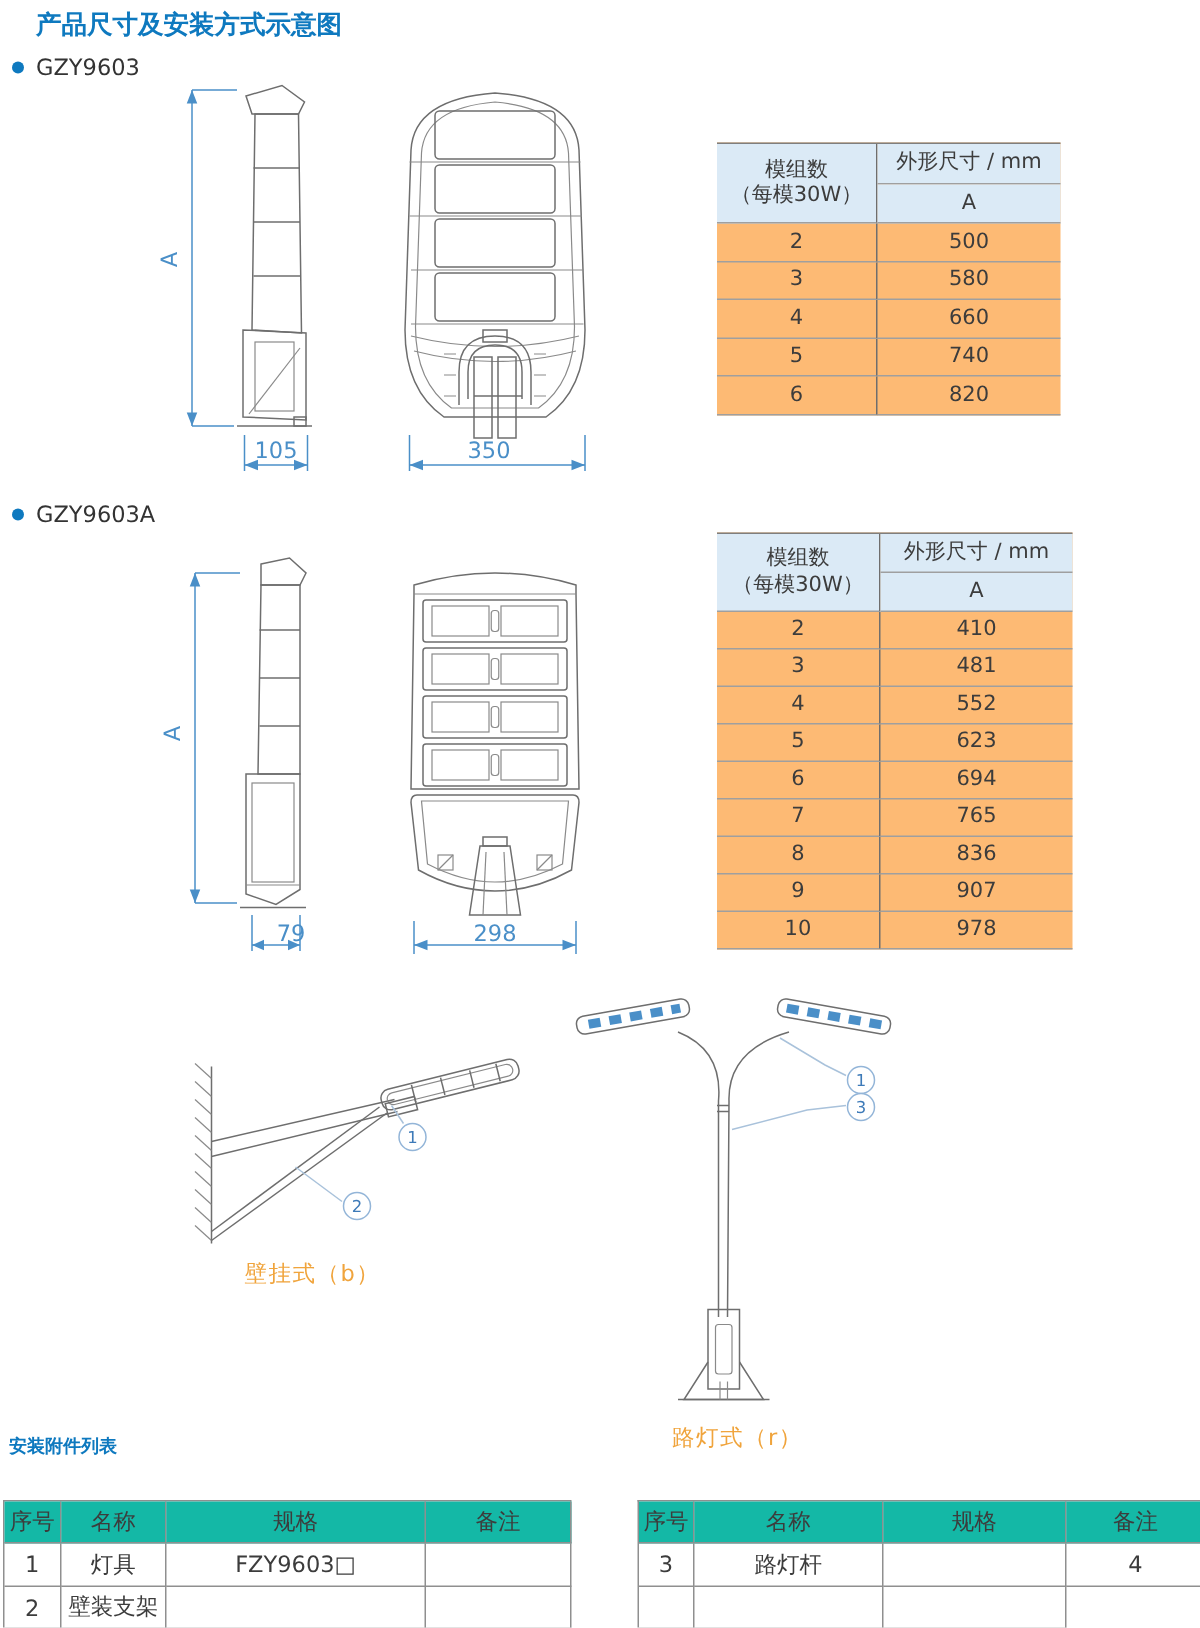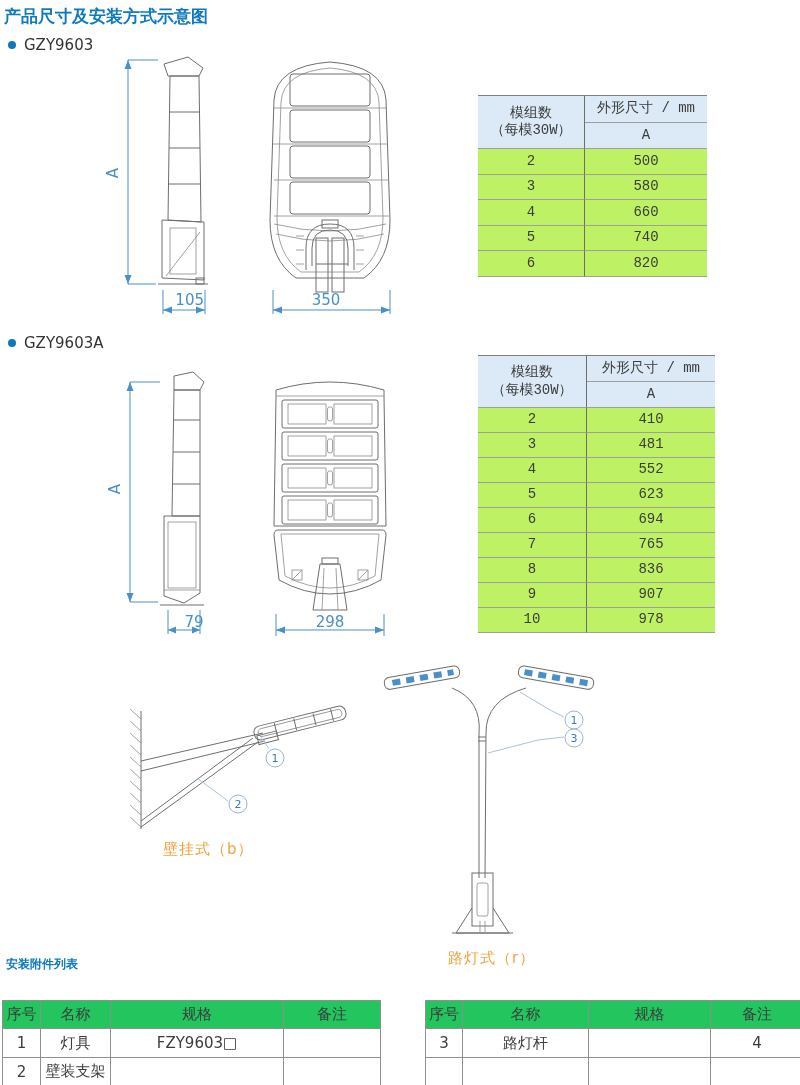--- a/index.html
+++ b/index.html
@@ -14,52 +14,52 @@
   .page-title { font-size:17px; font-weight:bold; color:#0e79bf; }
   .bullet-row { display:flex; align-items:center; gap:8px; font-size:15px; color:#333; }
   .bullet-dot { width:8px; height:8px; border-radius:50%; background:#0e79bf; }
 
   .dim-label { color:#4a8fc8; font-size:15px; text-align:center; }
   .dim-label.rot { transform:rotate(-90deg); transform-origin:center; }
 
   .caption { color:#f0a43c; font-size:15px; letter-spacing:1px; }
 
   
-  .spec-table { display:grid; border-top:1px solid #7e7e7e; background:#bef264;font-family:Liberation Mono, monospace; }
+  .spec-table { display:grid; border-top:1px solid #7e7e7e; background:#fdba74; }
   .spec-table .cell {
     display:flex; align-items:center; justify-content:center;
     font-size:14px; color:#3c3c3c; border-bottom:1px solid #9f9f9f;
     text-align:center; line-height:1.25;
   }
   .spec-table .c1 { border-right:1px solid #6e6e6e; }
   .spec-table .hd { background:#dbeaf6; }
   .spec-table .merged { grid-row:1 / 3; flex-direction:column; }
 
   
   .acc-table { display:grid; border-left:1px solid #8f8f8f; border-top:1px solid #8f8f8f; background:#fff; }
   .acc-table .cell {
     display:flex; align-items:center; justify-content:center;
     font-size:15px; color:#3c3c3c;
     border-right:1px solid #8f8f8f; border-bottom:1px solid #8f8f8f;
   }
-  .acc-table .hd { background:#22c55e; }
+  .acc-table .hd { background:#14b8a6; }
 
   svg { display:block; }
   .ln  { stroke:#6e6e6e; stroke-width:1; fill:none; }
   .lnt { stroke:#8a8a8a; stroke-width:0.8; fill:none; }
   .dim { stroke:#4a8fc8; stroke-width:1; fill:none; }
   .dimf{ fill:#4a8fc8; stroke:none; }
   .lead{ stroke:#a9c2db; stroke-width:1; fill:none; }
   .co  { stroke:#93b5d8; stroke-width:1; fill:#fff; }
   .cot { fill:#3d7ab8; font-size:11px; font-family:"DejaVu Sans","Liberation Sans",sans-serif; }
 </style>
 </head>
 <body>
 
-<div class="abs page-title" style="left:4px; top:5px;">产品尺寸及安装方式示意图</div>
+<div class="abs page-title" style="left:24px; top:5px;">产品尺寸及安装方式示意图</div>
 
 <div class="abs bullet-row" style="left:8px; top:36px;">
   <span class="bullet-dot"></span>
   <span>GZY9603</span>
 </div>
 
 <svg class="abs" style="left:100px; top:52px;" width="360" height="265" viewBox="0 0 360 265">
   <defs>
     <pattern id="d1" width="8" height="8" patternUnits="userSpaceOnUse">
       <circle cx="4" cy="4" r="2.3" class="lnt"></circle>
@@ -119,21 +119,21 @@
   </g>
 
   <line class="dim" x1="173" y1="238" x2="173" y2="262"></line>
   <line class="dim" x1="290" y1="238" x2="290" y2="262"></line>
   <line class="dim" x1="173" y1="258" x2="290" y2="258"></line>
   <polygon class="dimf" points="173,258 182,254.5 182,261.5"></polygon>
   <polygon class="dimf" points="290,258 281,254.5 281,261.5"></polygon>
 </svg>
 
 <div class="abs dim-label rot" style="left:98px; top:164px; width:30px;">A</div>
-<div class="abs dim-label" style="left:164px; top:291px; width:40px;text-align:right;">105</div>
+<div class="abs dim-label" style="left:164px; top:291px; width:40px;">105</div>
 <div class="abs dim-label" style="left:304px; top:291px; width:44px;">350</div>
 
 <div class="abs spec-table" style="left:478px; top:95px; grid-template-columns:107px 122px; grid-template-rows:27px 26px repeat(5, 25.6px);">
   <div class="cell c1 hd merged">
     <span>模组数</span>
     <span>（每模30W）</span>
   </div>
   <div class="cell hd">外形尺寸 / mm</div>
   <div class="cell hd">A</div>
   <div class="cell c1">2</div>

